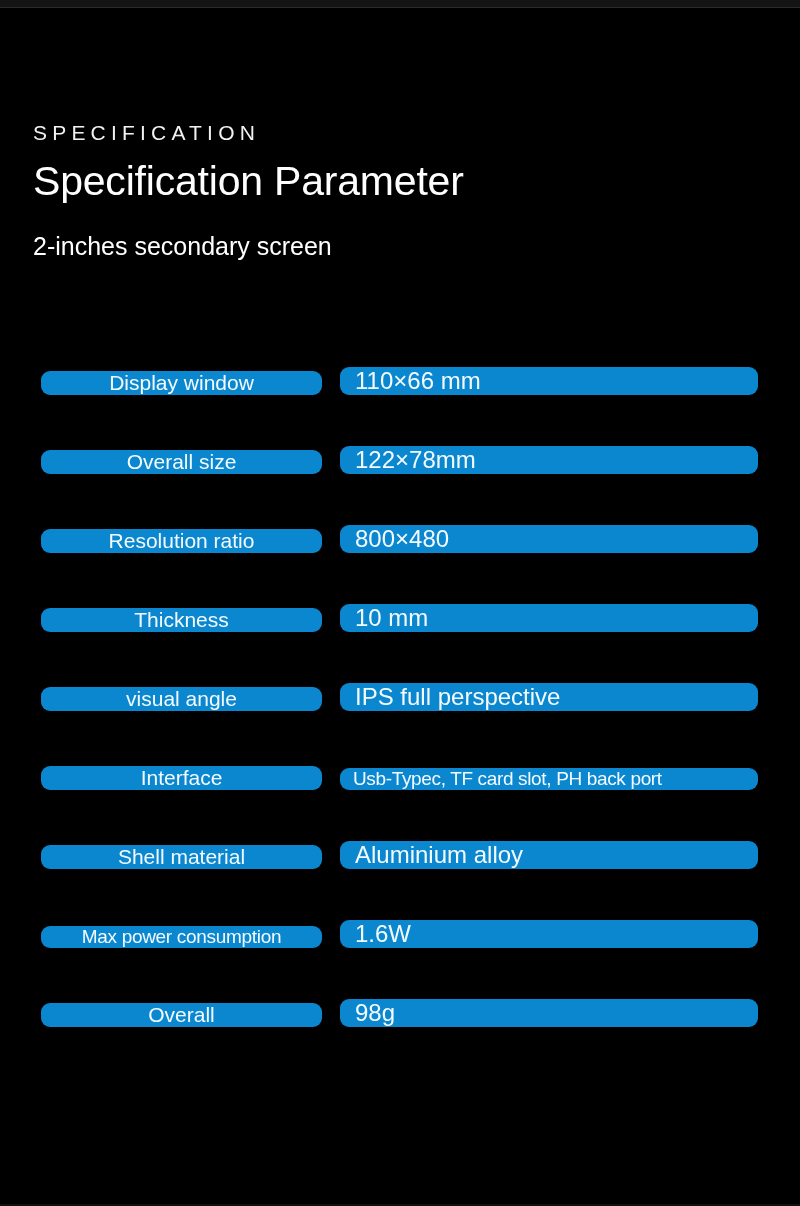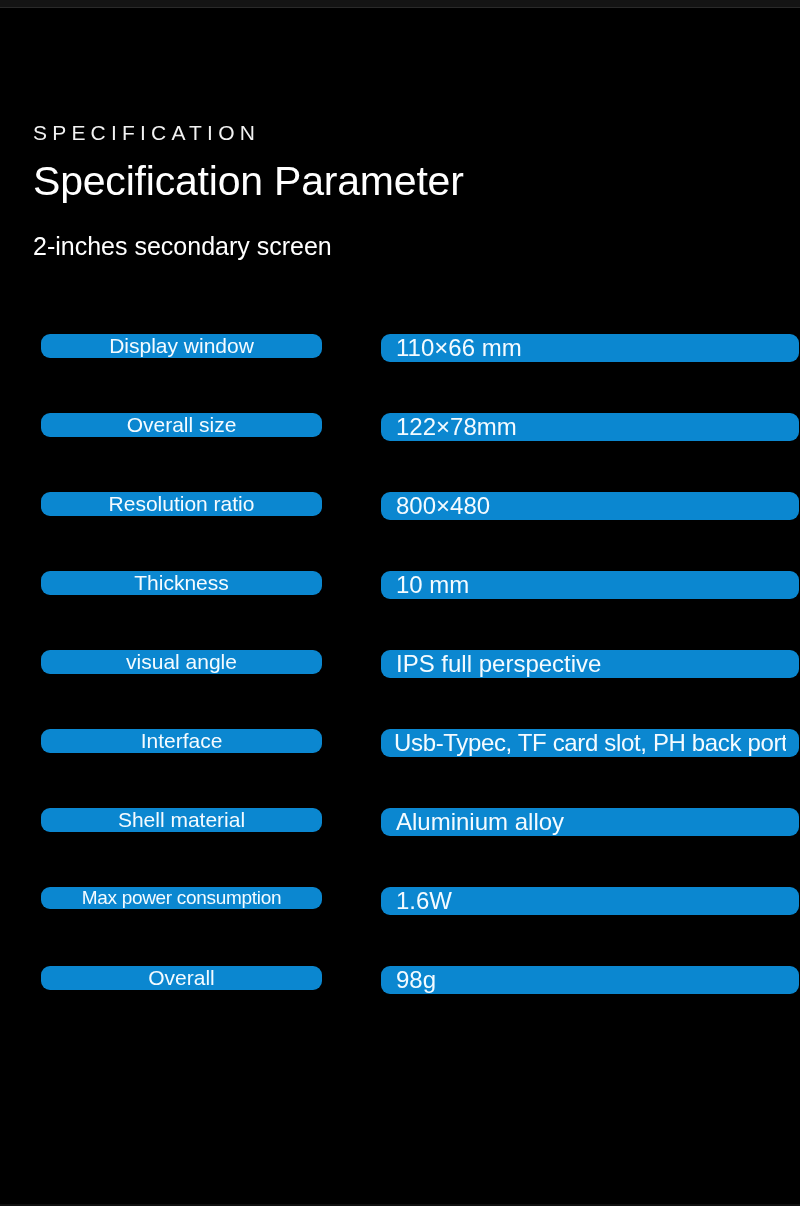--- a/index.html
+++ b/index.html
@@ -85,24 +85,23 @@
 
   
   .spec-table {
     position: absolute;
     left: 41px;
     top: 334px;
     width: 717px;
   }
   .spec-row {
     display: flex;
-    align-items: flex-start;
+    align-items: flex-end;
     height: 61px;
     margin-bottom: 18px;
-    gap: 41px;
   }
   .spec-row:last-child {
     margin-bottom: 0;
   }
   .pill {
     background: #0b87d0;
     border-radius: 9px;
     display: flex;
     align-items: center;
     box-sizing: border-box;
@@ -121,21 +120,21 @@
   }
   .pill-value {
     width: 418px;
     flex: 0 0 418px;
     margin-left: 18px;
     justify-content: flex-start;
     font-size: 24px;
     padding: 0 15px;
   }
   .pill-value.tight {
-    font-size: 24px;
+    font-size: 19px;
     letter-spacing: -0.35px;
     padding: 0 13px;
   }
   .pill-text {
     white-space: nowrap;
     overflow: hidden;
   }
 </style>
 </head>
 <body>

